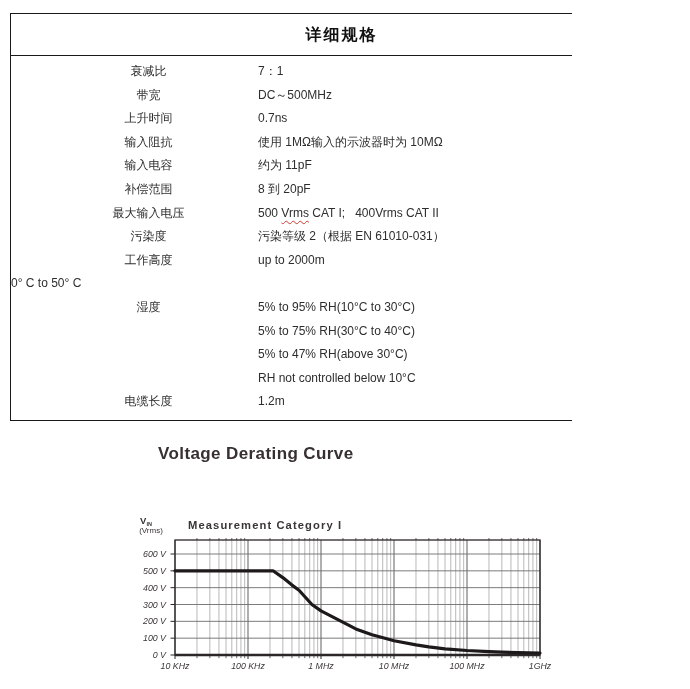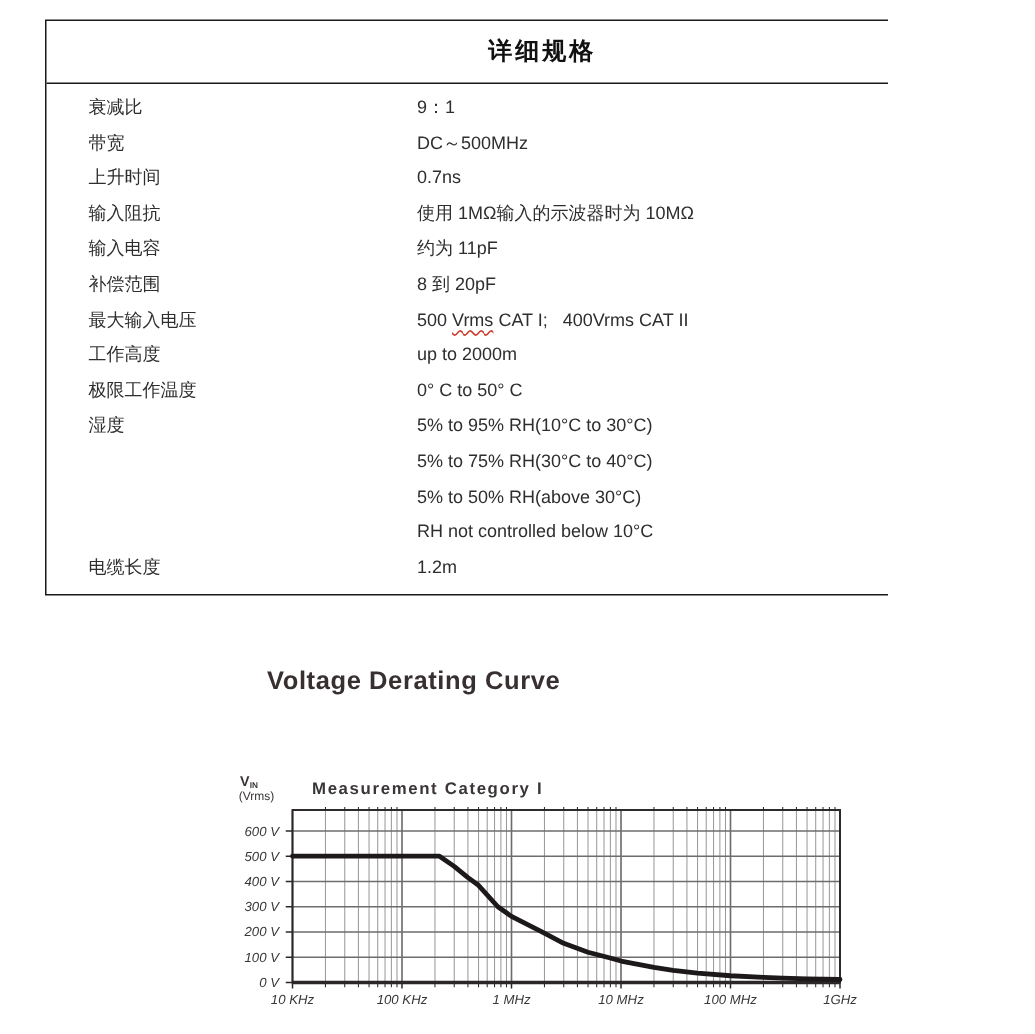--- a/index.html
+++ b/index.html
@@ -1,32 +1,32 @@
 <!DOCTYPE html>
 <html><head>
 <meta charset="utf-8">
 <style>
   html,body{margin:0;padding:0;background:#fff;}
   .page{
     position:relative;width:572px;height:689px;background:#ffffff;overflow:hidden;
-    font-family:"Liberation Sans",sans-serif;color:#2e2e2e;margin-left:20px;
+    font-family:"Liberation Sans",sans-serif;color:#2e2e2e;
   }
   
   .spec-table{
     position:absolute;left:10px;top:13px;width:663px;
     border:1.5px solid #191919;background:#fff;box-sizing:border-box;
   }
   .spec-title{
     height:41px;line-height:41px;text-align:center;
     font-size:16px;font-weight:bold;letter-spacing:2px;color:#111;
     border-bottom:1.5px solid #191919;
   }
   .spec-body{padding:4px 0 6px 0;}
   .spec-line{display:flex;line-height:23.6px;font-size:12px;white-space:pre;}
-  .spec-label{flex:none;width:247px;padding-left:28px;box-sizing:border-box;color:#2e2e2e;}
+  .spec-label{flex:none;width:247px;padding-left:28px;box-sizing:border-box;color:#2e2e2e;text-align:center;}
   .spec-value{color:#2e2e2e;}
   .squiggle{
     text-decoration-line:underline;
     text-decoration-style:wavy;
     text-decoration-thickness:1px;
     text-underline-offset:3px;
     text-align:center;
   }
   
   .section-title{
@@ -37,32 +37,33 @@
   .chart-svg{position:absolute;left:120px;top:505px;width:440px;height:184px;}
 </style>
 </head>
 <body>
 
 <div class="page">
 
   <div class="spec-table">
     <div class="spec-title">详细规格</div>
     <div class="spec-body" id="spec-body">
-        <div class="spec-line"><span class="spec-label">衰减比</span><span class="spec-value">9：1</span></div>
+        <div class="spec-line"><span class="spec-label">衰减比</span><span class="spec-value">7：1</span></div>
         <div class="spec-line"><span class="spec-label">带宽</span><span class="spec-value">DC～500MHz</span></div>
         <div class="spec-line"><span class="spec-label">上升时间</span><span class="spec-value">0.7ns</span></div>
         <div class="spec-line"><span class="spec-label">输入阻抗</span><span class="spec-value">使用 1MΩ输入的示波器时为 10MΩ</span></div>
         <div class="spec-line"><span class="spec-label">输入电容</span><span class="spec-value">约为 11pF</span></div>
         <div class="spec-line"><span class="spec-label">补偿范围</span><span class="spec-value">8 到 20pF</span></div>
         <div class="spec-line"><span class="spec-label">最大输入电压</span><span class="spec-value"><span>500 </span><span class="squiggle" style="text-decoration-color: rgb(208, 58, 43);">Vrms</span><span> CAT I;   400Vrms CAT II</span></span></div>
+        <div class="spec-line"><span class="spec-label">污染度</span><span class="spec-value">污染等级 2（根据 EN 61010-031）</span></div>
         <div class="spec-line"><span class="spec-label">工作高度</span><span class="spec-value">up to 2000m</span></div>
-        <div class="spec-line"><span class="spec-label">极限工作温度</span><span class="spec-value">0° C to 50° C</span></div>
+        <div class="spec-line"><span class="spec-value">0° C to 50° C</span></div>
         <div class="spec-line"><span class="spec-label">湿度</span><span class="spec-value">5% to 95% RH(10°C to 30°C)</span></div>
         <div class="spec-line"><span class="spec-label"></span><span class="spec-value">5% to 75% RH(30°C to 40°C)</span></div>
-        <div class="spec-line"><span class="spec-label"></span><span class="spec-value">5% to 50% RH(above 30°C)</span></div>
+        <div class="spec-line"><span class="spec-label"></span><span class="spec-value">5% to 47% RH(above 30°C)</span></div>
         <div class="spec-line"><span class="spec-label"></span><span class="spec-value">RH not controlled below 10°C</span></div>
         <div class="spec-line"><span class="spec-label">电缆长度</span><span class="spec-value">1.2m</span></div>
       </div>
   </div>
 
   <h2 class="section-title">Voltage Derating Curve</h2>
 
   <svg id="chart-svg" class="chart-svg" viewBox="120 505 440 184">
       <line x1="196.97518968347063" y1="540" x2="196.97518968347063" y2="655" stroke="#9b9b9b" stroke-width="0.7"></line>
       <line x1="196.97518968347063" y1="655" x2="196.97518968347063" y2="658.2" stroke="#2b2728" stroke-width="0.7"></line>

